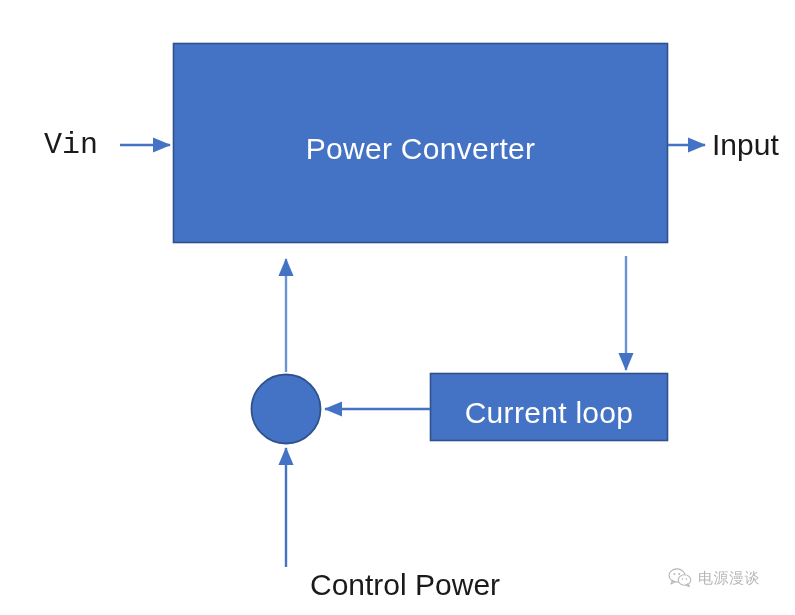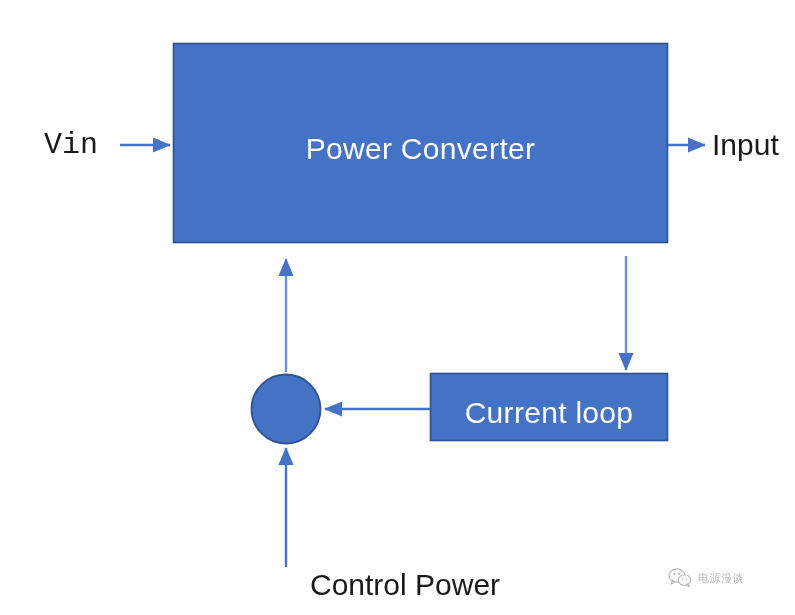--- a/index.html
+++ b/index.html
@@ -89,21 +89,21 @@
     position: absolute;
     left: 668px;
     top: 567px;
     display: flex;
     align-items: center;
     gap: 6px;
     opacity: 0.72;
   }
   #watermark .wm-text {
     color: #9a9a9a;
-    font-size: 11px;
+    font-size: 15px;
     font-family: "DejaVu Sans", sans-serif;
     letter-spacing: 0.5px;
     white-space: nowrap;
   }
   #watermark .wm-icon {
     width: 24px;
     height: 22px;
     flex: 0 0 auto;
   }
 </style>

